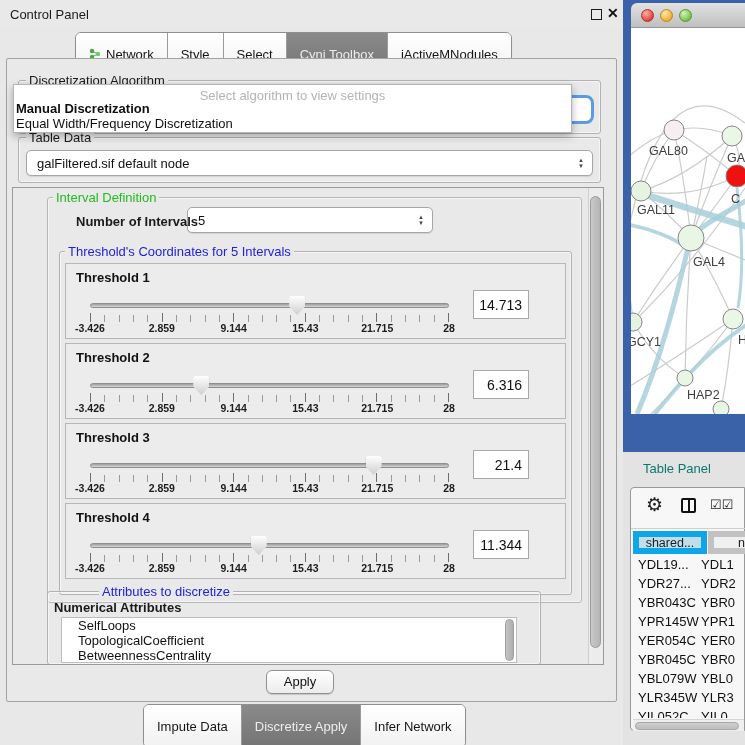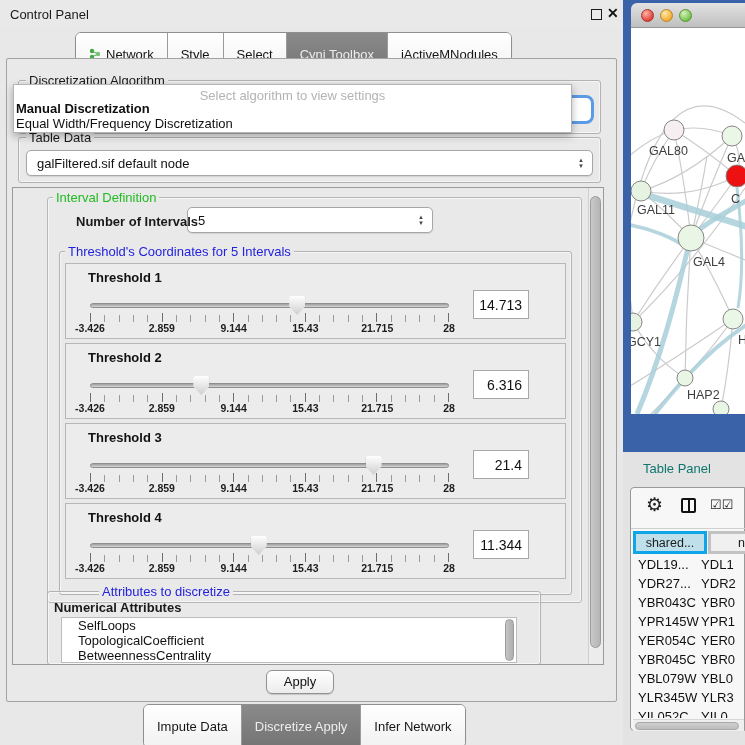--- a/index.html
+++ b/index.html
@@ -36,21 +36,21 @@
   .popup .opt{color:#101010;padding:0 2px;height:15px;line-height:15px;}
   .popup .opt.first{font-weight:bold;}
   .focus-ring{position:absolute;left:558px;top:95px;width:36px;height:29px;border:3px solid #5b9be6;border-radius:8px;background:#fff;z-index:5;}
 
   
   .scrollpane{position:absolute;left:12px;top:187px;width:592px;height:478px;border:1px solid #9a9a9a;background:#e9e9e9;overflow:hidden;}
   .vsb-track{position:absolute;left:575px;top:0;width:15px;height:476px;background:#ececec;border-left:1px solid #cfcfcf;}
   .vsb-thumb{position:absolute;left:577px;top:8px;width:11px;height:452px;background:linear-gradient(90deg,#c9c9c9,#b4b4b4);border:1px solid #9b9b9b;border-radius:6px;}
 
   .thr{position:absolute;left:18px;width:501px;height:76px;border:1px solid #b7b7b7;background:#ececec;}
-  .thr-title{position:absolute;left:10px;top:6px;font-size:13px;font-weight:bold;color:#111;margin-left:12px;}
+  .thr-title{position:absolute;left:10px;top:6px;font-size:13px;font-weight:bold;color:#111;}
   .slider{position:absolute;left:24px;top:38px;width:359px;height:7px;}
   .track{position:absolute;left:0;top:1px;width:100%;height:5px;border:1px solid #8e8e8e;border-radius:3px;background:linear-gradient(#9e9e9e,#d6d6d6);}
   .thumb{position:absolute;top:-6px;width:16px;height:19px;transform:translateX(-50%);background:linear-gradient(#fefefe,#cfcfcf);clip-path:polygon(8% 0,92% 0,100% 10%,100% 55%,50% 100%,0 55%,0 10%);filter:drop-shadow(0 0 1px #777);}
   .ticks{position:absolute;left:24px;top:49px;width:359px;height:9px;}
   .ticks::before{content:"";position:absolute;left:0;top:2px;right:0;bottom:0;background:repeating-linear-gradient(90deg,#9a9a9a 0 1px,transparent 1px 14.32px);}
   .ticks::after{content:"";position:absolute;inset:0;background:repeating-linear-gradient(90deg,#6e6e6e 0 1px,transparent 1px 71.6px);}
   .scale{position:absolute;left:24px;top:58px;width:359px;height:13px;font-size:10.5px;font-weight:bold;color:#1c1c1c;}
   .scale span{position:absolute;transform:translateX(-50%);white-space:nowrap;}
   .valbox{position:absolute;right:36px;top:26px;width:56px;height:29px;border:1px solid #a8a8a8;background:#fff;font-size:14px;color:#111;text-align:right;padding-right:6px;}
 
@@ -71,21 +71,21 @@
 
   .tp-area{position:absolute;left:623px;top:452px;width:122px;height:293px;background:#e3e3e3;}
   .tp-title{position:absolute;left:643px;top:461px;font-size:13px;color:#0f766e;}
   .tp-panel{position:absolute;left:630px;top:487px;width:115px;height:244px;background:#f7f7f7;border:1px solid #999;border-radius:4px 0 0 4px;}
   .tp-toolbar-sep{position:absolute;left:631px;top:528px;width:114px;height:1px;background:#cfcfcf;}
   .gear{position:absolute;left:646px;top:493px;font-size:19px;color:#222;}
   .split-icon{position:absolute;left:681px;top:498px;width:15px;height:15px;border:2px solid #111;border-radius:2px;}
   .split-icon::after{content:"";position:absolute;left:4.5px;top:0;width:2px;height:11px;background:#111;}
   .checks{position:absolute;left:710px;top:497px;font-size:13px;color:#222;letter-spacing:0px;}
 
-  .tp-header{position:absolute;top:531px;height:23px;font-size:12.5px;color:#1c1c1c;display:flex;align-items:center;justify-content:center;border:3px solid #0ea5e9;}
+  .tp-header{position:absolute;top:531px;height:23px;font-size:12.5px;color:#1c1c1c;display:flex;align-items:center;justify-content:center;border:6px solid #0ea5e9;}
   .tp-h1{left:633px;width:74px;background:#bfe0ea;}
   .tp-h2{left:708px;width:74px;background:#f0f0f0;border-color:#c2c2c2;}
   .tp-rows{position:absolute;left:633px;top:555px;width:112px;height:163px;overflow:hidden;font-size:13px;color:#101010;}
   .tp-row{display:flex;height:19px;line-height:19px;}
   .tp-c1{width:74px;padding-left:5px;}
   .tp-c2{width:48px;}
   .hsb{position:absolute;left:633px;top:719px;width:111px;height:12px;background:#efefef;border-top:1px solid #d6d6d6;}
   .hsb-thumb{position:absolute;left:2px;top:2px;width:104px;height:8px;background:linear-gradient(#cfcfcf,#bdbdbd);border:1px solid #a8a8a8;border-radius:5px;}
 
   svg text{font-family:"Liberation Sans",sans-serif;}

